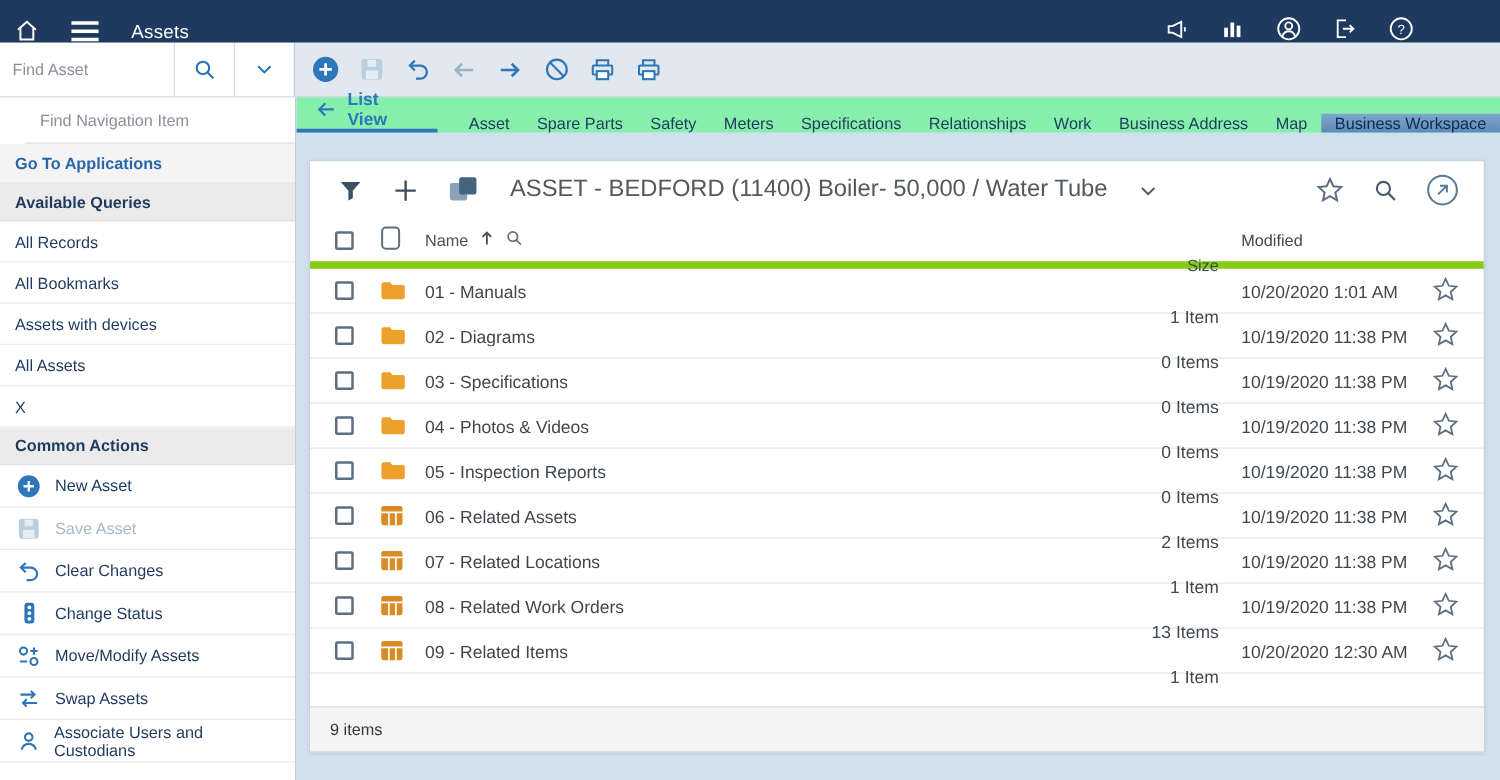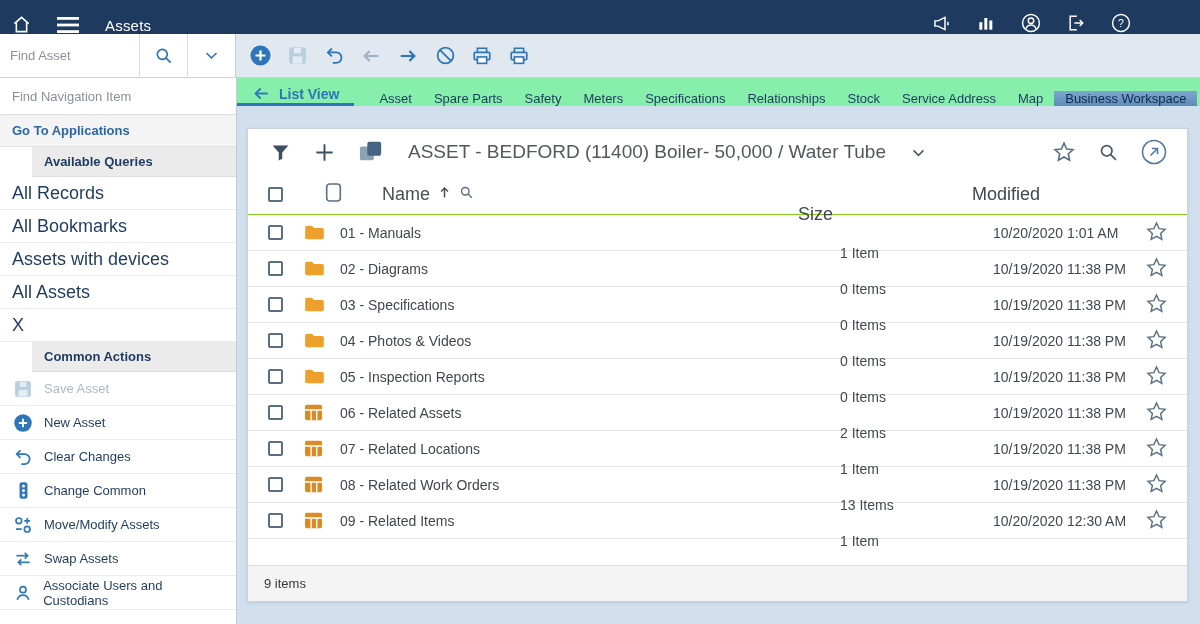--- a/index.html
+++ b/index.html
@@ -20,25 +20,25 @@
   .find-box input{border:none;outline:none;width:100%;font-size:13px;color:#000000;font-family:inherit;background:transparent;}
   input::placeholder{color:#8a9099;}
   .tb-sq{width:48px;background:#fff;display:flex;align-items:center;justify-content:center;}
   .tb-sq.search{border-right:1px solid #d5dde6;}
   .tb-sq.chev{border-right:1px solid #c3cdd8;}
   .tb-actions{display:flex;align-items:center;gap:9px;padding-left:10px;}
   .tb-btn{width:28px;height:28px;display:flex;align-items:center;justify-content:center;cursor:pointer;}
 
   
   .sidebar{position:absolute;left:0;top:78px;width:237px;bottom:0;background:#fff;border-right:1px solid #c3cdd8;overflow:hidden;z-index:4;}
-  .nav-input{height:37px;border-bottom:1px solid #ddd;display:flex;align-items:center;padding:0 12px;}
+  .nav-input{height:37px;border-bottom:1px solid #ddd;display:flex;align-items:center;padding:0 12px;margin-left:20px;}
   .nav-input input{width:100%;border:none;outline:none;font-size:13px;color:#333;font-family:inherit;}
   .side-link{height:32px;display:flex;align-items:center;padding:0 12px;color:#2b66a8;font-weight:bold;font-size:13px;background:#f4f4f4;border-bottom:1px solid #e2e2e2;cursor:pointer;}
-  .side-header{background:#ebebeb;color:#1f3a5f;font-weight:bold;font-size:13px;height:30px;display:flex;align-items:center;padding:0 12px;border-bottom:1px solid #ddd;margin-left:32px;}
-  .query-item{height:33px;display:flex;align-items:center;padding:0 12px;font-size:18px;color:#1f3a5f;border-bottom:1px solid #ebebeb;cursor:pointer;}
+  .side-header{background:#ebebeb;color:#1f3a5f;font-weight:bold;font-size:13px;height:30px;display:flex;align-items:center;padding:0 12px;border-bottom:1px solid #ddd;}
+  .query-item{height:33px;display:flex;align-items:center;padding:0 12px;font-size:13px;color:#1f3a5f;border-bottom:1px solid #ebebeb;cursor:pointer;}
   .action-item{height:34px;display:flex;align-items:center;gap:10px;padding:0 12px;font-size:13px;color:#1f3a5f;border-bottom:1px solid #ebebeb;cursor:pointer;}
   .action-item.disabled{color:#a9b9c8;}
   .act-icon{width:22px;height:22px;display:flex;align-items:center;justify-content:center;}
   .act-icon svg{display:none;}
   .act-icon.new .s-new{display:block;}
   .act-icon.save .s-save{display:block;}
   .act-icon.undo .s-undo{display:block;}
   .act-icon.status .s-status{display:block;}
   .act-icon.move .s-move{display:block;}
   .act-icon.swap .s-swap{display:block;}
@@ -54,26 +54,26 @@
   
   .content{position:absolute;left:237px;top:118px;right:0;bottom:0;background:#d2e0ee;}
   .card{position:absolute;left:10px;top:10px;right:12px;height:474px;background:#fff;border:1px solid #c6d2de;box-shadow:0 1px 3px rgba(0,0,0,.10);display:flex;flex-direction:column;}
   .card-header{height:46px;min-height:46px;display:flex;align-items:center;padding:0 20px 0 22px;gap:22px;}
   .ch-icon{display:flex;align-items:center;cursor:pointer;}
   .doc-title{font-size:19px;color:#53585d;white-space:nowrap;overflow:hidden;text-overflow:ellipsis;max-width:620px;margin-left:2px;}
   .title-chev{margin-left:2px;}
   .ch-spacer{flex:1;}
 
   .thead,.trow{display:flex;align-items:center;}
-  .thead{height:40px;min-height:40px;border-bottom:1px solid #84cc16;color:#4a4f54;font-size:18px;gap:21px;}
+  .thead{height:40px;min-height:40px;border-bottom:6px solid #84cc16;color:#4a4f54;font-size:13px;}
   .trow{height:36px;min-height:36px;border-bottom:1px solid #e6e6e6;font-size:14px;color:#3f464c;}
   .c1{width:56px;display:flex;align-items:center;padding-left:20px;}
   .c2{width:36px;display:flex;align-items:center;}
   .c3{flex:1;display:flex;align-items:center;gap:7px;min-width:0;}
-  .c4{width:135px;text-align:left;color:#40484f;margin-top:40px;}
+  .c4{width:135px;text-align:right;color:#40484f;margin-top:40px;}
   .c5{width:150px;padding-left:18px;color:#40484f;white-space:nowrap;}
   .c6{width:62px;display:flex;justify-content:center;}
   .checkbox{width:15px;height:15px;border:2px solid #5c6f82;border-radius:2px;background:#fff;cursor:pointer;}
   .row-icon{width:22px;height:18px;display:flex;align-items:center;}
   .row-icon svg{display:none;}
   .row-icon.folder .s-folder{display:block;}
   .row-icon.related .s-related{display:block;}
   .name-text{white-space:nowrap;overflow:hidden;text-overflow:ellipsis;}
   .tfoot{margin-top:auto;height:36px;min-height:36px;background:#f4f4f4;border-top:1px solid #ddd;display:flex;align-items:center;padding-left:16px;font-size:13px;color:#33383d;}
 </style>
@@ -221,44 +221,44 @@
 
 
       <div class="query-item">X</div>
 
   </div>
 
   <div class="side-header">Common Actions</div>
 
   <div>
 
-      <div class="action-item disabled">
-        <span class="act-icon save">
-
-          <svg class="s-save" viewBox="0 0 24 24" width="20" height="20">
-            <rect x="2.5" y="2.5" width="19" height="19" rx="3" fill="#b9cede"></rect>
-            <rect x="8" y="3.2" width="8" height="6.4" fill="#e4ecf3"></rect>
-            <rect x="6.5" y="13" width="11" height="8" fill="#e4ecf3"></rect>
-          </svg>
-
-        </span>
-        <span>Save Asset</span>
-      </div>
-
       <div class="action-item">
         <span class="act-icon new">
           <svg class="s-new" viewBox="0 0 24 24" width="20" height="20">
             <circle cx="12" cy="12" r="10.5" fill="#2e76b8"></circle>
             <path d="M12 7 v10 M7 12 h10" stroke="#fff" stroke-width="2.2"></path>
           </svg>
 
         </span>
         <span>New Asset</span>
       </div>
 
+      <div class="action-item disabled">
+        <span class="act-icon save">
+
+          <svg class="s-save" viewBox="0 0 24 24" width="20" height="20">
+            <rect x="2.5" y="2.5" width="19" height="19" rx="3" fill="#b9cede"></rect>
+            <rect x="8" y="3.2" width="8" height="6.4" fill="#e4ecf3"></rect>
+            <rect x="6.5" y="13" width="11" height="8" fill="#e4ecf3"></rect>
+          </svg>
+
+        </span>
+        <span>Save Asset</span>
+      </div>
+
       <div class="action-item">
         <span class="act-icon undo">
 
           <svg class="s-undo" viewBox="0 0 24 24" width="20" height="20" fill="none" stroke="#2e76b8" stroke-width="2.1">
             <path d="M9 4 L4.5 8.5 L9 13"></path>
             <path d="M4.5 8.5 H14 a6 6 0 0 1 0 12 H10"></path>
           </svg>
 
         </span>
         <span>Clear Changes</span>
@@ -268,21 +268,21 @@
         <span class="act-icon status">
 
           <svg class="s-status" viewBox="0 0 24 24" width="19" height="19">
             <rect x="7" y="1.5" width="10" height="21" rx="3" fill="#2e76b8"></rect>
             <circle cx="12" cy="6.3" r="1.9" fill="#fff"></circle>
             <circle cx="12" cy="12" r="1.9" fill="#fff"></circle>
             <circle cx="12" cy="17.7" r="1.9" fill="#fff"></circle>
           </svg>
 
         </span>
-        <span>Change Common</span>
+        <span>Change Status</span>
       </div>
 
       <div class="action-item">
         <span class="act-icon move">
 
           <svg class="s-move" viewBox="0 0 24 24" width="20" height="20" fill="none" stroke="#2e76b8" stroke-width="2">
             <circle cx="7" cy="7" r="3.4"></circle>
             <circle cx="17" cy="17" r="3.4"></circle>
             <path d="M13.5 7 h7 M17 3.5 v7 M3.5 17 h7"></path>
           </svg>
@@ -334,23 +334,23 @@
       <div class="tab">Spare Parts</div>
 
       <div class="tab">Safety</div>
 
       <div class="tab">Meters</div>
 
       <div class="tab">Specifications</div>
 
       <div class="tab">Relationships</div>
 
-      <div class="tab">Stock</div>
-
-      <div class="tab">Service Address</div>
+      <div class="tab">Work</div>
+
+      <div class="tab">Business Address</div>
 
       <div class="tab">Map</div>
 
       <div class="tab active">Business Workspace</div>
 
   </div>
   <div class="tab-fill"></div>
 </div>
 
 <div class="content">

